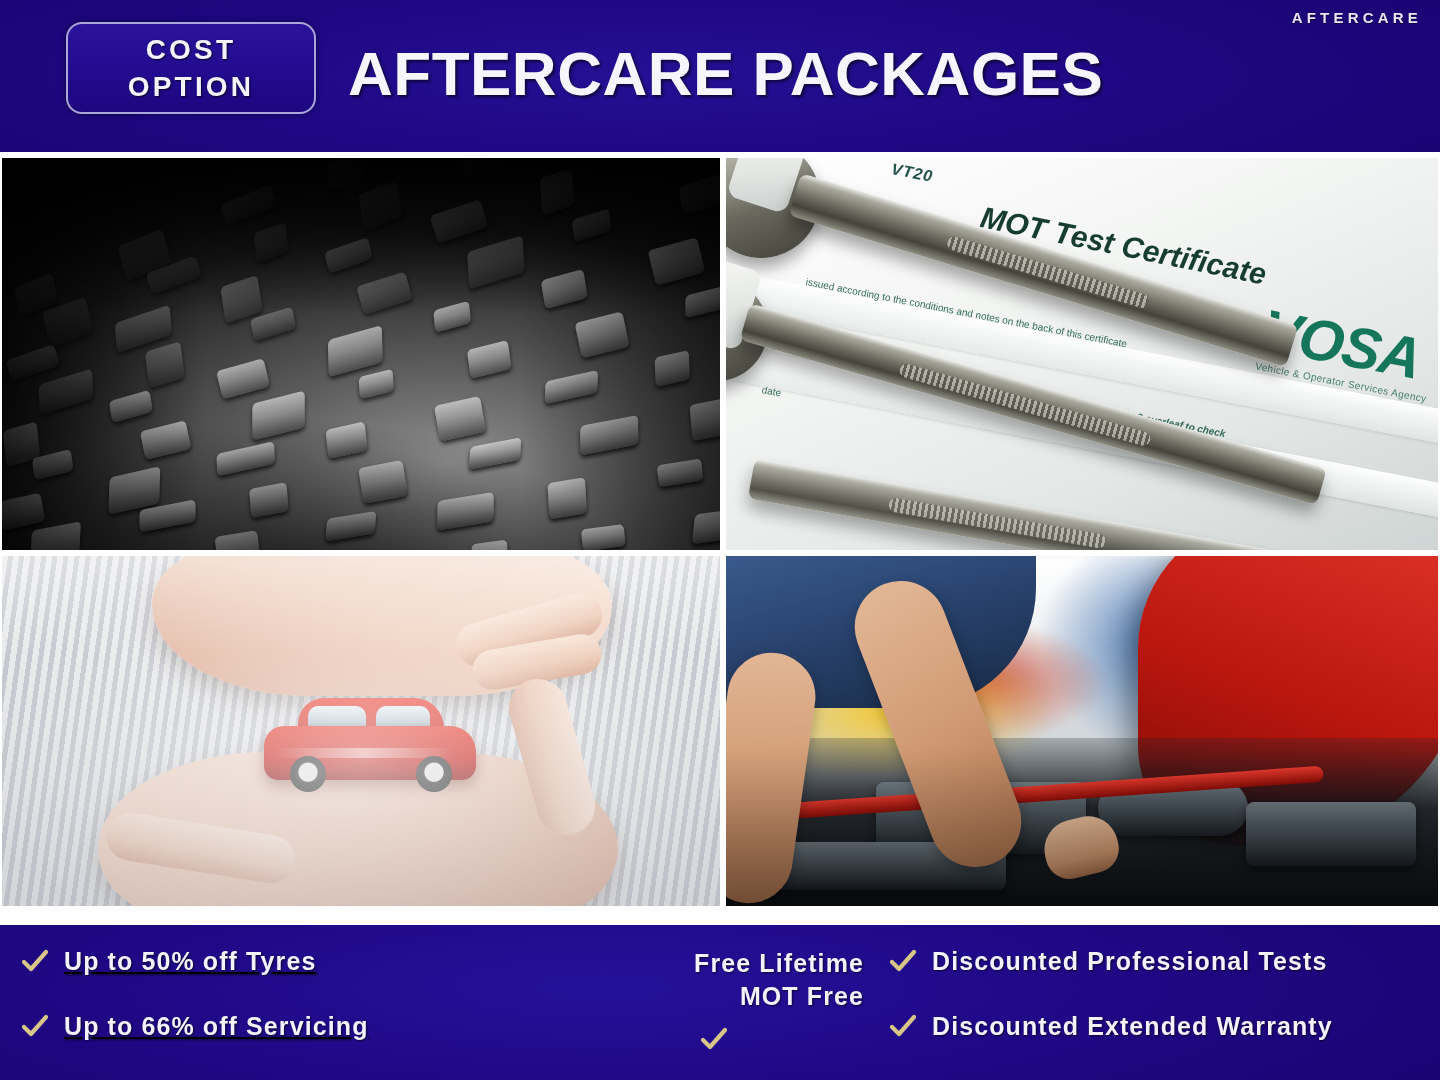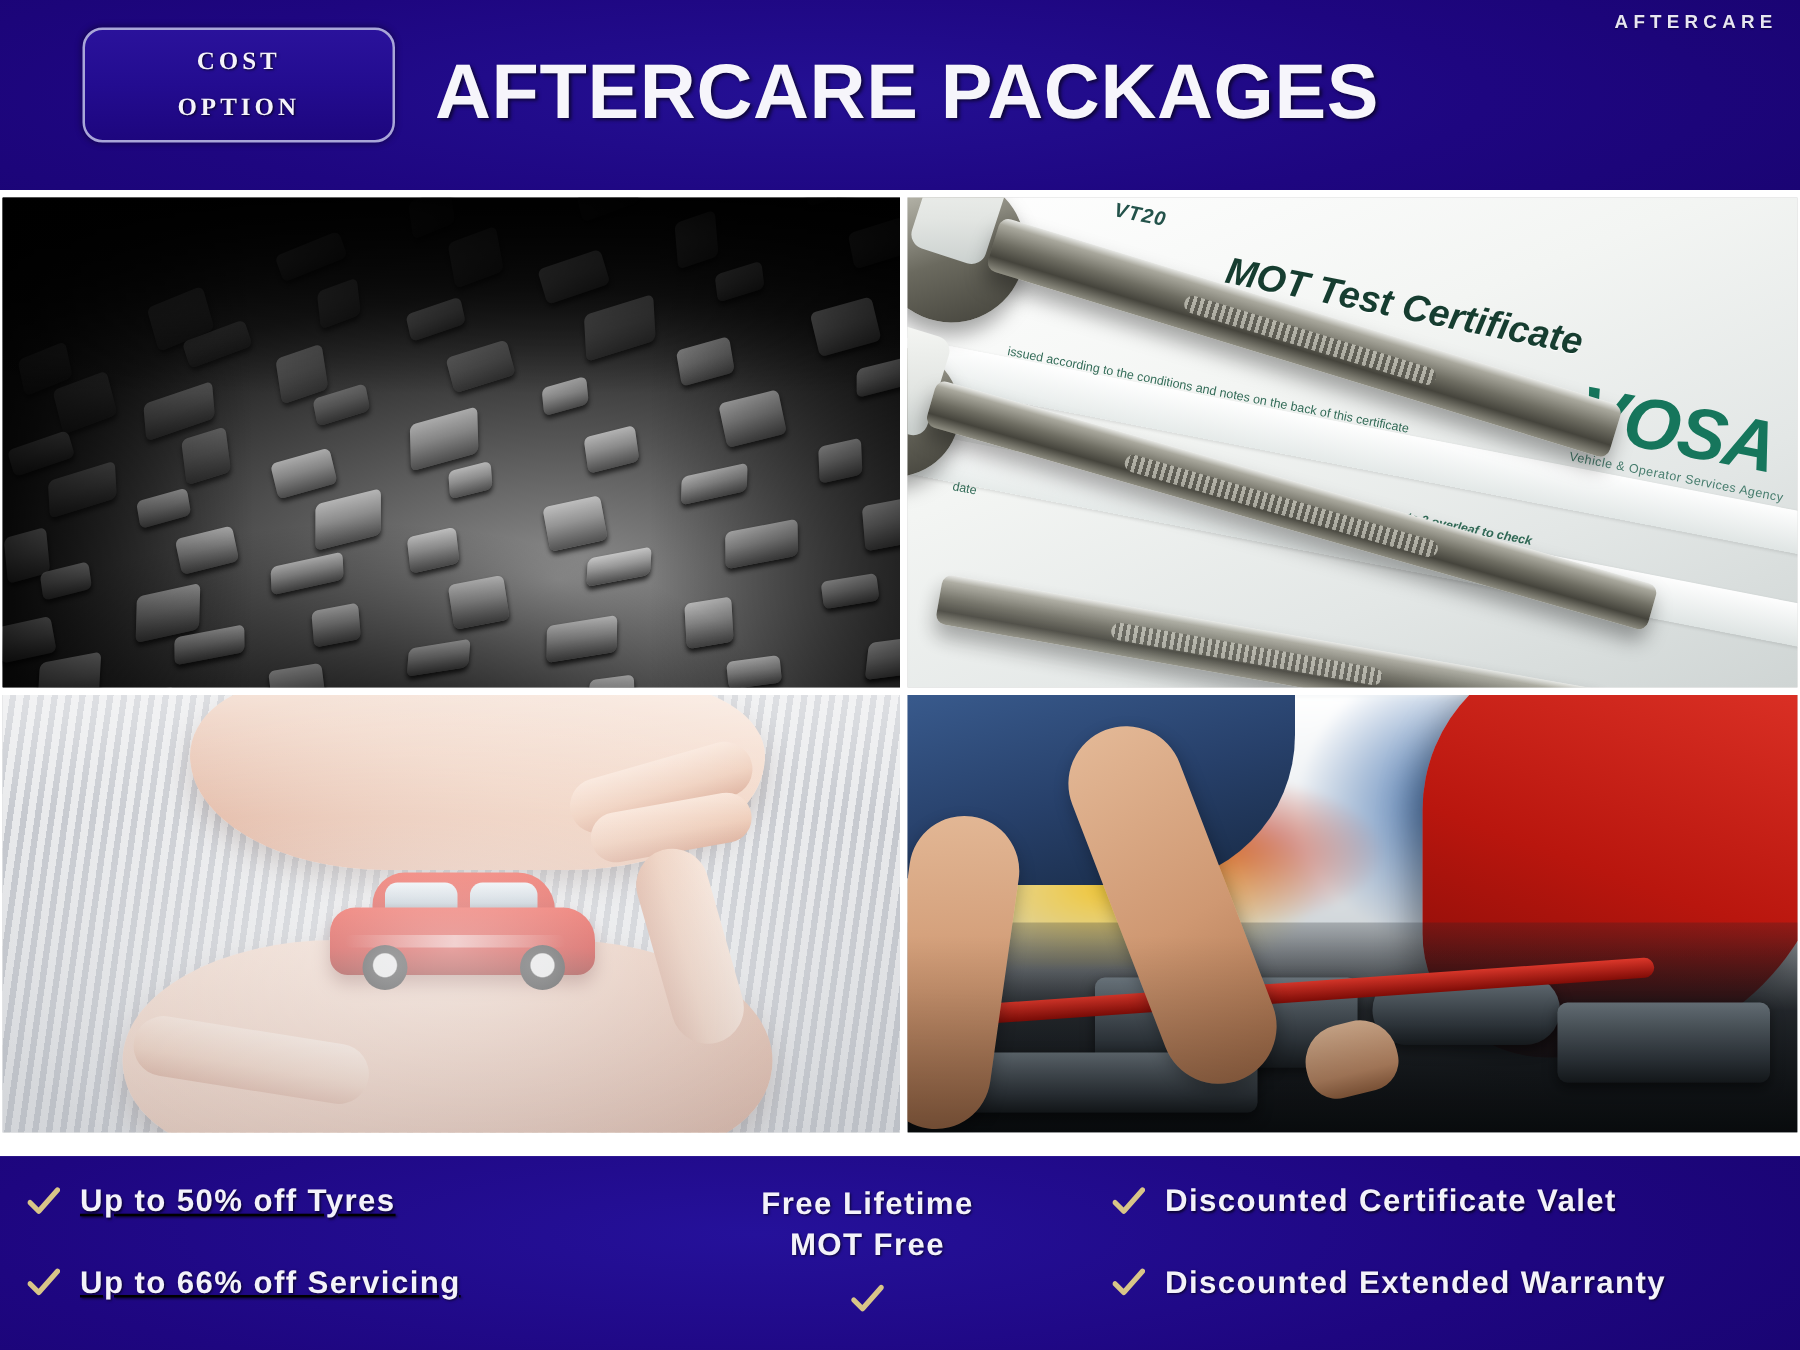--- a/index.html
+++ b/index.html
@@ -53,25 +53,24 @@
     background: linear-gradient(180deg,#2a129b 0%, #230c90 50%, #1d067e 100%);
     box-shadow: 0 0 6px rgba(0,0,0,.45);
     display: flex;
     flex-direction: column;
     align-items: center;
     justify-content: center;
   }
   .cost-option-line {
     color: #f4f3fb;
     font-weight: bold;
-    font-size: 20px;
+    font-size: 28px;
     line-height: 37px;
     letter-spacing: 3.2px;
     text-shadow: 1px 1px 2px rgba(0,0,0,.75);
-    font-family: Liberation Serif, serif;
   }
   .header-title {
     position: absolute;
     left: 348px;
     top: 38px;
     color: #f6f5fb;
     font-size: 62px;
     font-weight: bold;
     letter-spacing: 0.5px;
     line-height: 72px;
@@ -385,21 +384,21 @@
     position: absolute;
     left: 0; top: 925px;
     width: 1440px;
     height: 155px;
     background: #1e0680;
     background-image:
       radial-gradient(ellipse 1000px 200px at 42% 40%, #25119a 0%, #1e0680 62%, #190472 100%);
   }
   .f-col { position: absolute; }
   .f-col-left   { left: 22px;  top: 22px; text-decoration: underline; }
-  .f-col-mid    { left: 544px; top: 22px; width: 300px; text-align: center; }
+  .f-col-mid    { left: 564px; top: 22px; width: 300px; text-align: right; }
   .f-col-right  { left: 890px; top: 22px; }
 
   .f-item {
     display: flex;
     align-items: center;
     gap: 16px;
     margin-bottom: 36px;
   }
   .f-item:last-child { margin-bottom: 0; }
   .f-text {
@@ -655,21 +654,21 @@
     </div>
 
     <div class="f-col f-col-right">
 
       <div class="f-item">
         <span class="check">
           <svg viewBox="0 0 26 26" width="26" height="26" aria-hidden="true">
             <path d="M2 13 L9 20 L24 3" fill="none" stroke="#d8c588" stroke-width="4.2" stroke-linecap="round" stroke-linejoin="round"></path>
           </svg>
         </span>
-        <span class="f-text">Discounted Certificate Valet</span>
+        <span class="f-text">Discounted Professional Tests</span>
       </div>
 
       <div class="f-item">
         <span class="check">
           <svg viewBox="0 0 26 26" width="26" height="26" aria-hidden="true">
             <path d="M2 13 L9 20 L24 3" fill="none" stroke="#d8c588" stroke-width="4.2" stroke-linecap="round" stroke-linejoin="round"></path>
           </svg>
         </span>
         <span class="f-text">Discounted Extended Warranty</span>
       </div>

